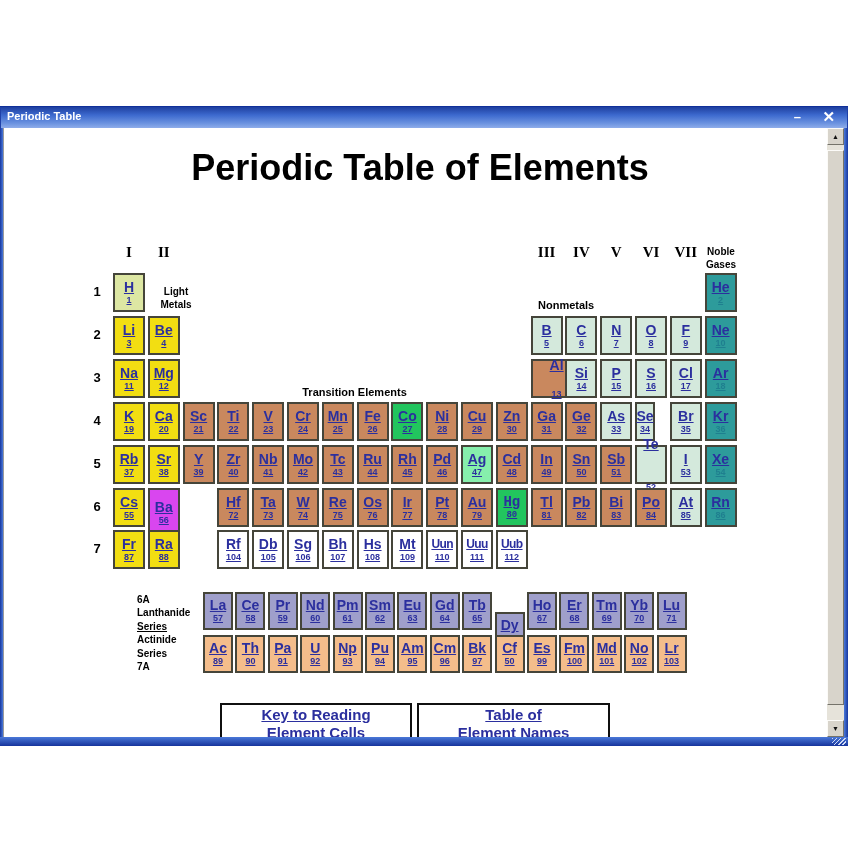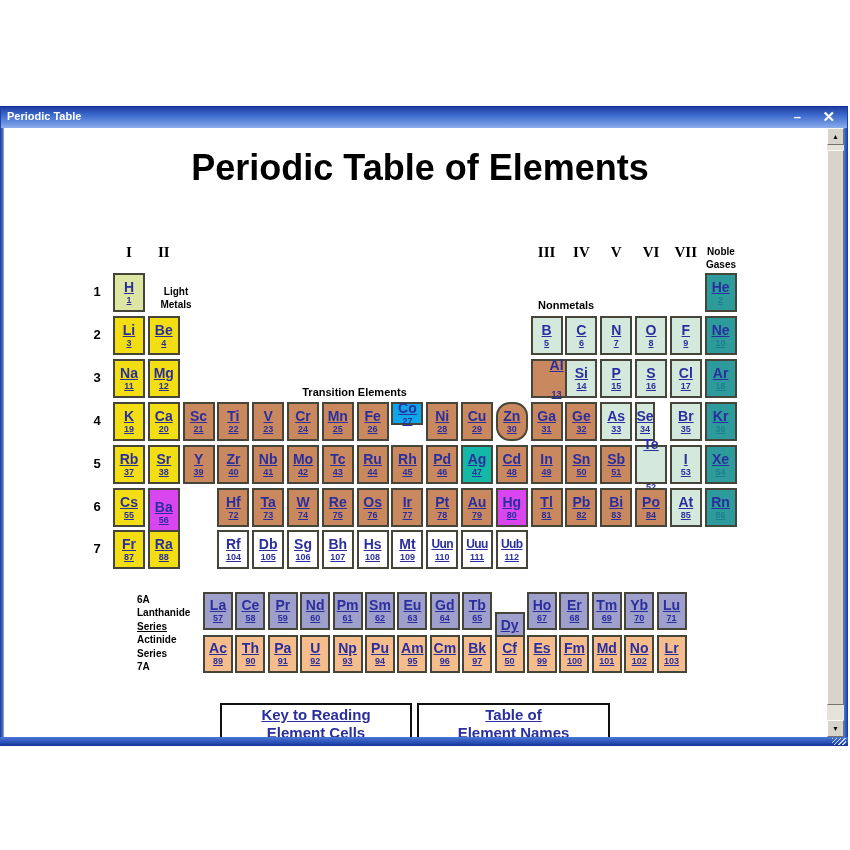--- a/index.html
+++ b/index.html
@@ -208,33 +208,33 @@
         <span class="num">24</span>
       </div>
       <div class="cell" style="left: 321.8px; top: 402px; width: 32px; height: 39px; background: rgb(201, 136, 94);">
         <span class="sym">Mn</span>
         <span class="num">25</span>
       </div>
       <div class="cell" style="left: 356.6px; top: 402px; width: 32px; height: 39px; background: rgb(201, 136, 94);">
         <span class="sym">Fe</span>
         <span class="num">26</span>
       </div>
-      <div class="cell" style="left: 391.4px; top: 402px; width: 32px; height: 23px; background: #0ea5e9;">
+      <div class="cell" style="left: 391.4px; top: 402px; width: 32px; height: 39px; background: #22c55e;">
         <span class="sym">Co</span>
         <span class="num">27</span>
       </div>
       <div class="cell" style="left: 426.2px; top: 402px; width: 32px; height: 39px; background: rgb(201, 136, 94);">
         <span class="sym">Ni</span>
         <span class="num">28</span>
       </div>
       <div class="cell" style="left: 461px; top: 402px; width: 32px; height: 39px; background: rgb(201, 136, 94);">
         <span class="sym">Cu</span>
         <span class="num">29</span>
       </div>
-      <div class="cell" style="left: 495.8px; top: 402px; width: 32px; height: 39px; background: rgb(201, 136, 94); border-radius: 14px;">
+      <div class="cell" style="left: 495.8px; top: 402px; width: 32px; height: 39px; background: rgb(201, 136, 94);">
         <span class="sym">Zn</span>
         <span class="num">30</span>
       </div>
       <div class="cell" style="left: 530.6px; top: 402px; width: 32px; height: 39px; background: rgb(201, 136, 94);">
         <span class="sym">Ga</span>
         <span class="num">31</span>
       </div>
       <div class="cell" style="left: 565.4px; top: 402px; width: 32px; height: 39px; background: rgb(201, 136, 94);">
         <span class="sym">Ge</span>
         <span class="num">32</span>
@@ -288,21 +288,21 @@
         <span class="num">44</span>
       </div>
       <div class="cell" style="left: 391.4px; top: 445px; width: 32px; height: 39px; background: rgb(201, 136, 94);">
         <span class="sym">Rh</span>
         <span class="num">45</span>
       </div>
       <div class="cell" style="left: 426.2px; top: 445px; width: 32px; height: 39px; background: rgb(201, 136, 94);">
         <span class="sym">Pd</span>
         <span class="num">46</span>
       </div>
-      <div class="cell" style="left: 461px; top: 445px; width: 32px; height: 39px; background: #14b8a6;">
+      <div class="cell" style="left: 461px; top: 445px; width: 32px; height: 39px; background: #86efac;">
         <span class="sym">Ag</span>
         <span class="num">47</span>
       </div>
       <div class="cell" style="left: 495.8px; top: 445px; width: 32px; height: 39px; background: rgb(201, 136, 94);">
         <span class="sym">Cd</span>
         <span class="num">48</span>
       </div>
       <div class="cell" style="left: 530.6px; top: 445px; width: 32px; height: 39px; background: rgb(201, 136, 94);">
         <span class="sym">In</span>
         <span class="num">49</span>
@@ -360,21 +360,21 @@
         <span class="num">77</span>
       </div>
       <div class="cell" style="left: 426.2px; top: 488px; width: 32px; height: 39px; background: rgb(201, 136, 94);">
         <span class="sym">Pt</span>
         <span class="num">78</span>
       </div>
       <div class="cell" style="left: 461px; top: 488px; width: 32px; height: 39px; background: rgb(201, 136, 94);">
         <span class="sym">Au</span>
         <span class="num">79</span>
       </div>
-      <div class="cell" style="left: 495.8px; top: 488px; width: 32px; height: 39px; background: #d946ef;">
+      <div class="cell" style="left: 495.8px; top: 488px; width: 32px; height: 39px; background: #22c55e; font-family: Liberation Mono, monospace;">
         <span class="sym">Hg</span>
         <span class="num">80</span>
       </div>
       <div class="cell" style="left: 530.6px; top: 488px; width: 32px; height: 39px; background: rgb(201, 136, 94);">
         <span class="sym">Tl</span>
         <span class="num">81</span>
       </div>
       <div class="cell" style="left: 565.4px; top: 488px; width: 32px; height: 39px; background: rgb(201, 136, 94);">
         <span class="sym">Pb</span>
         <span class="num">82</span>

